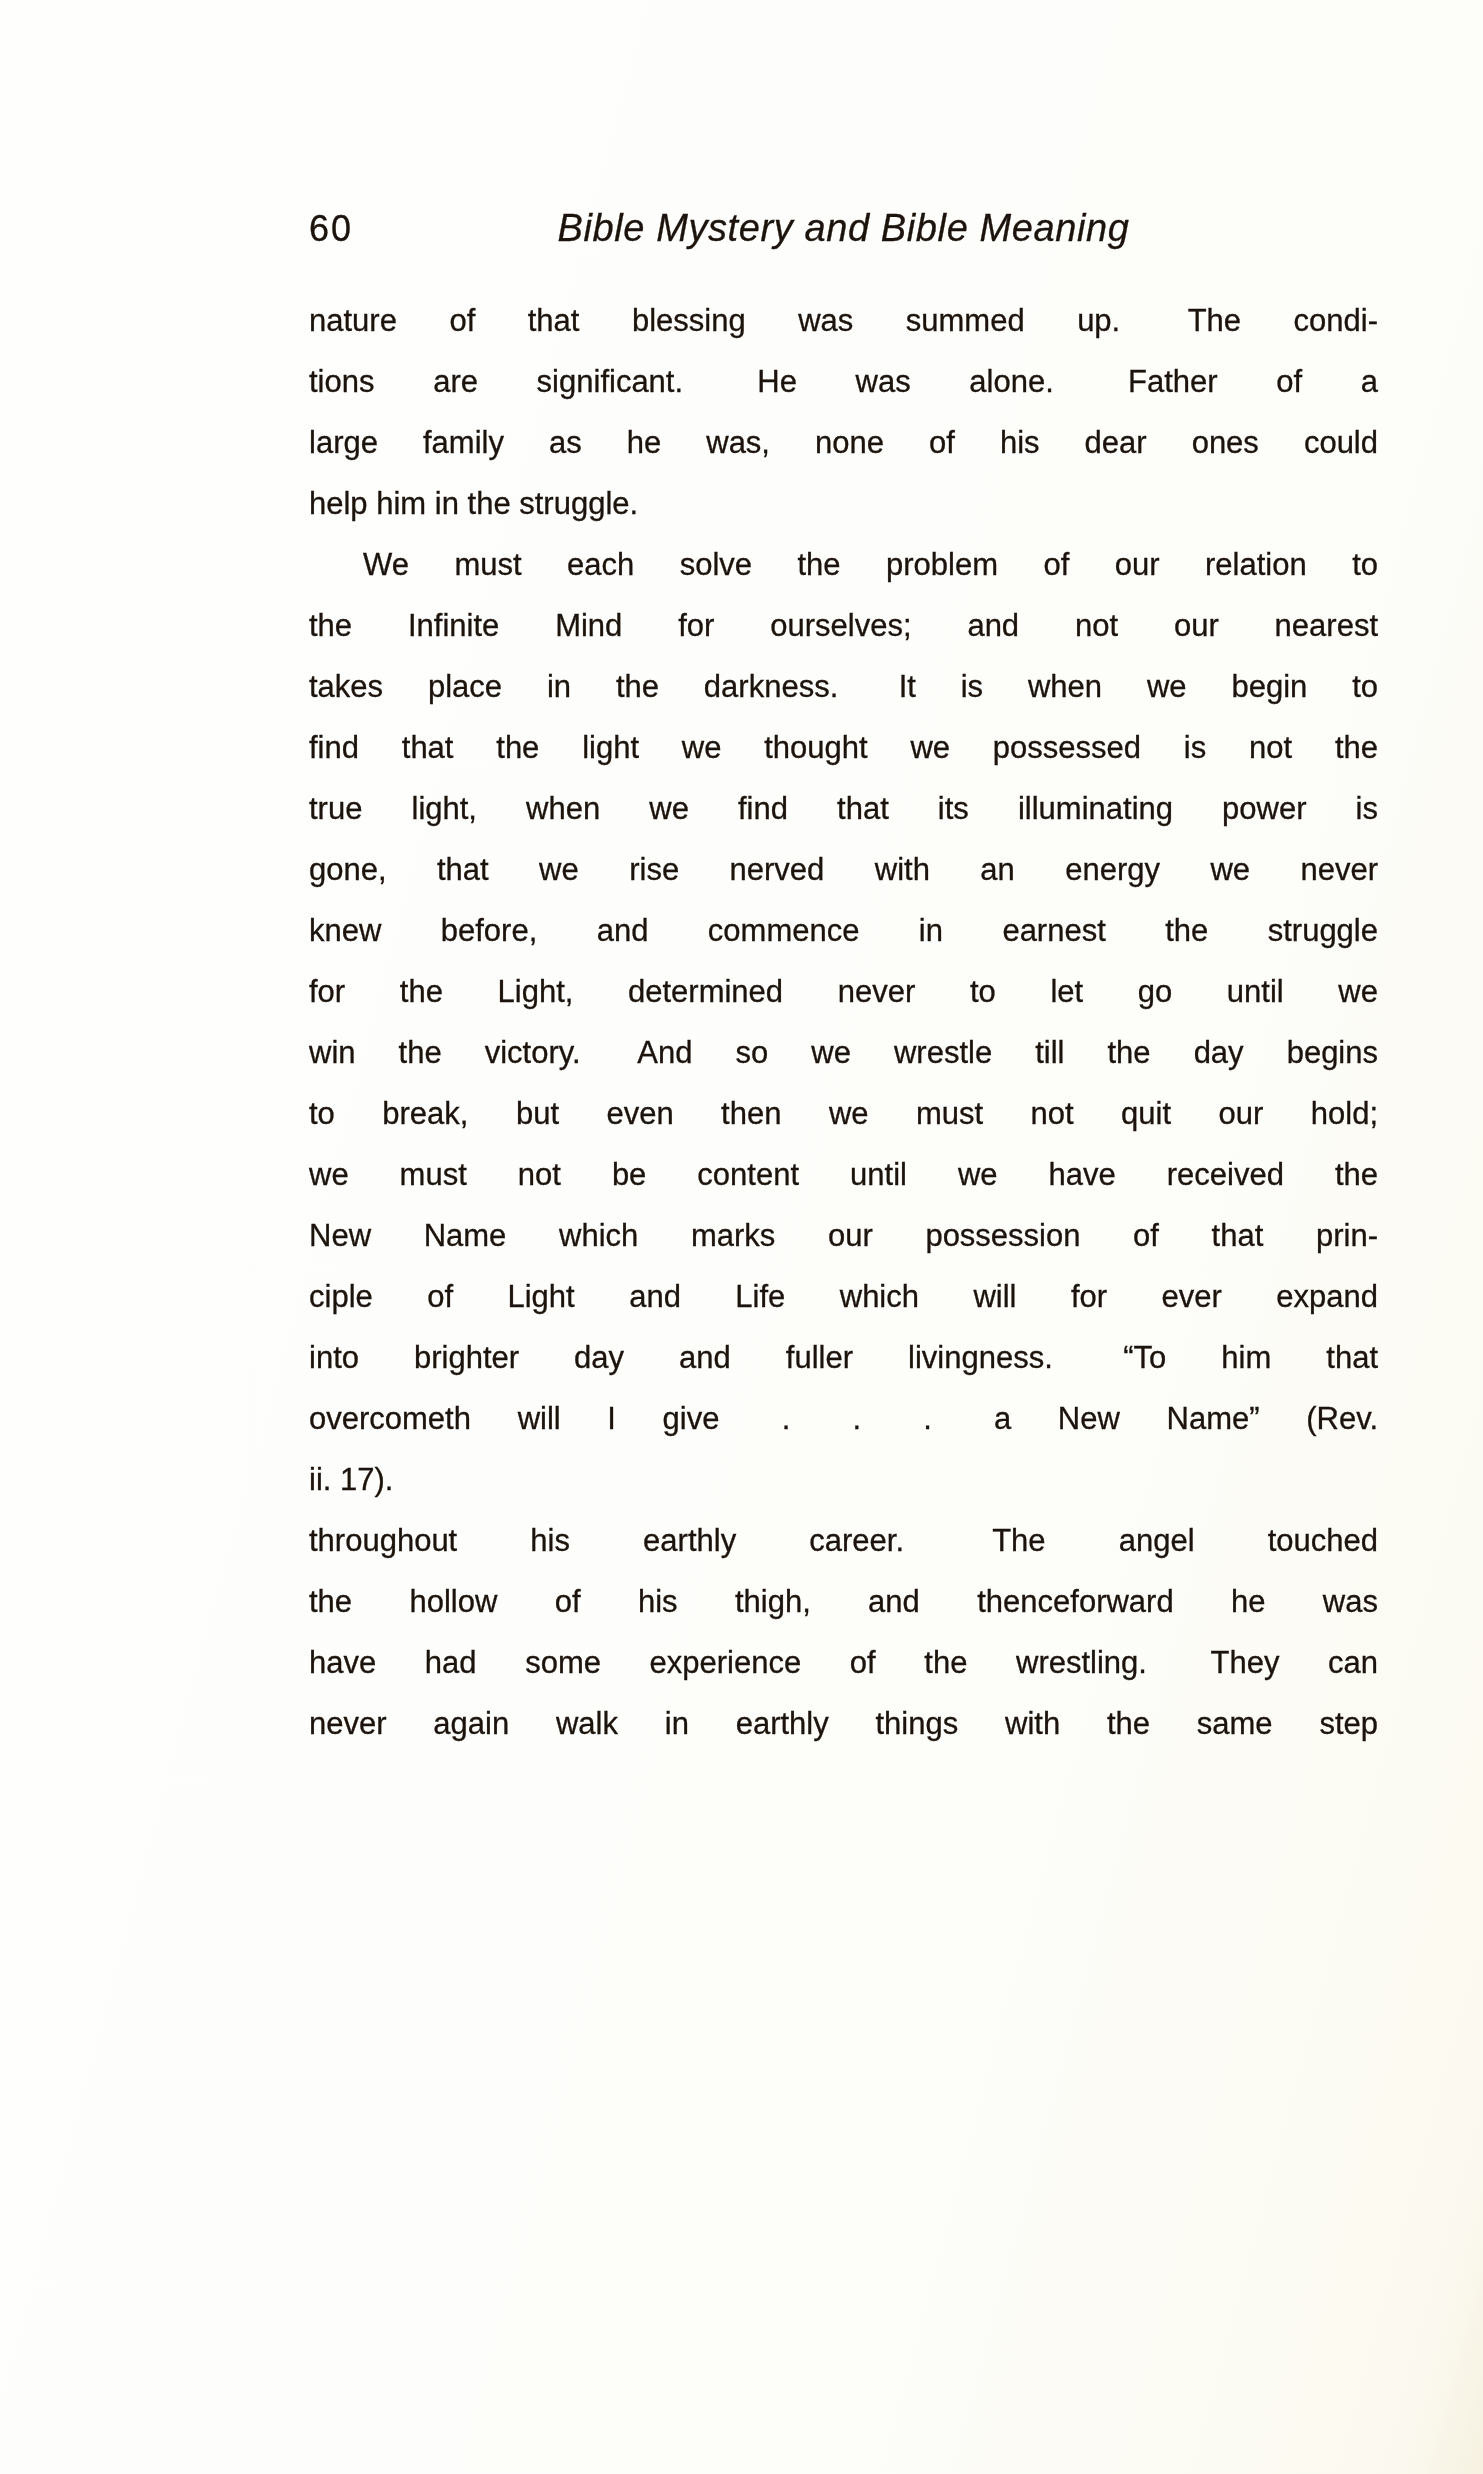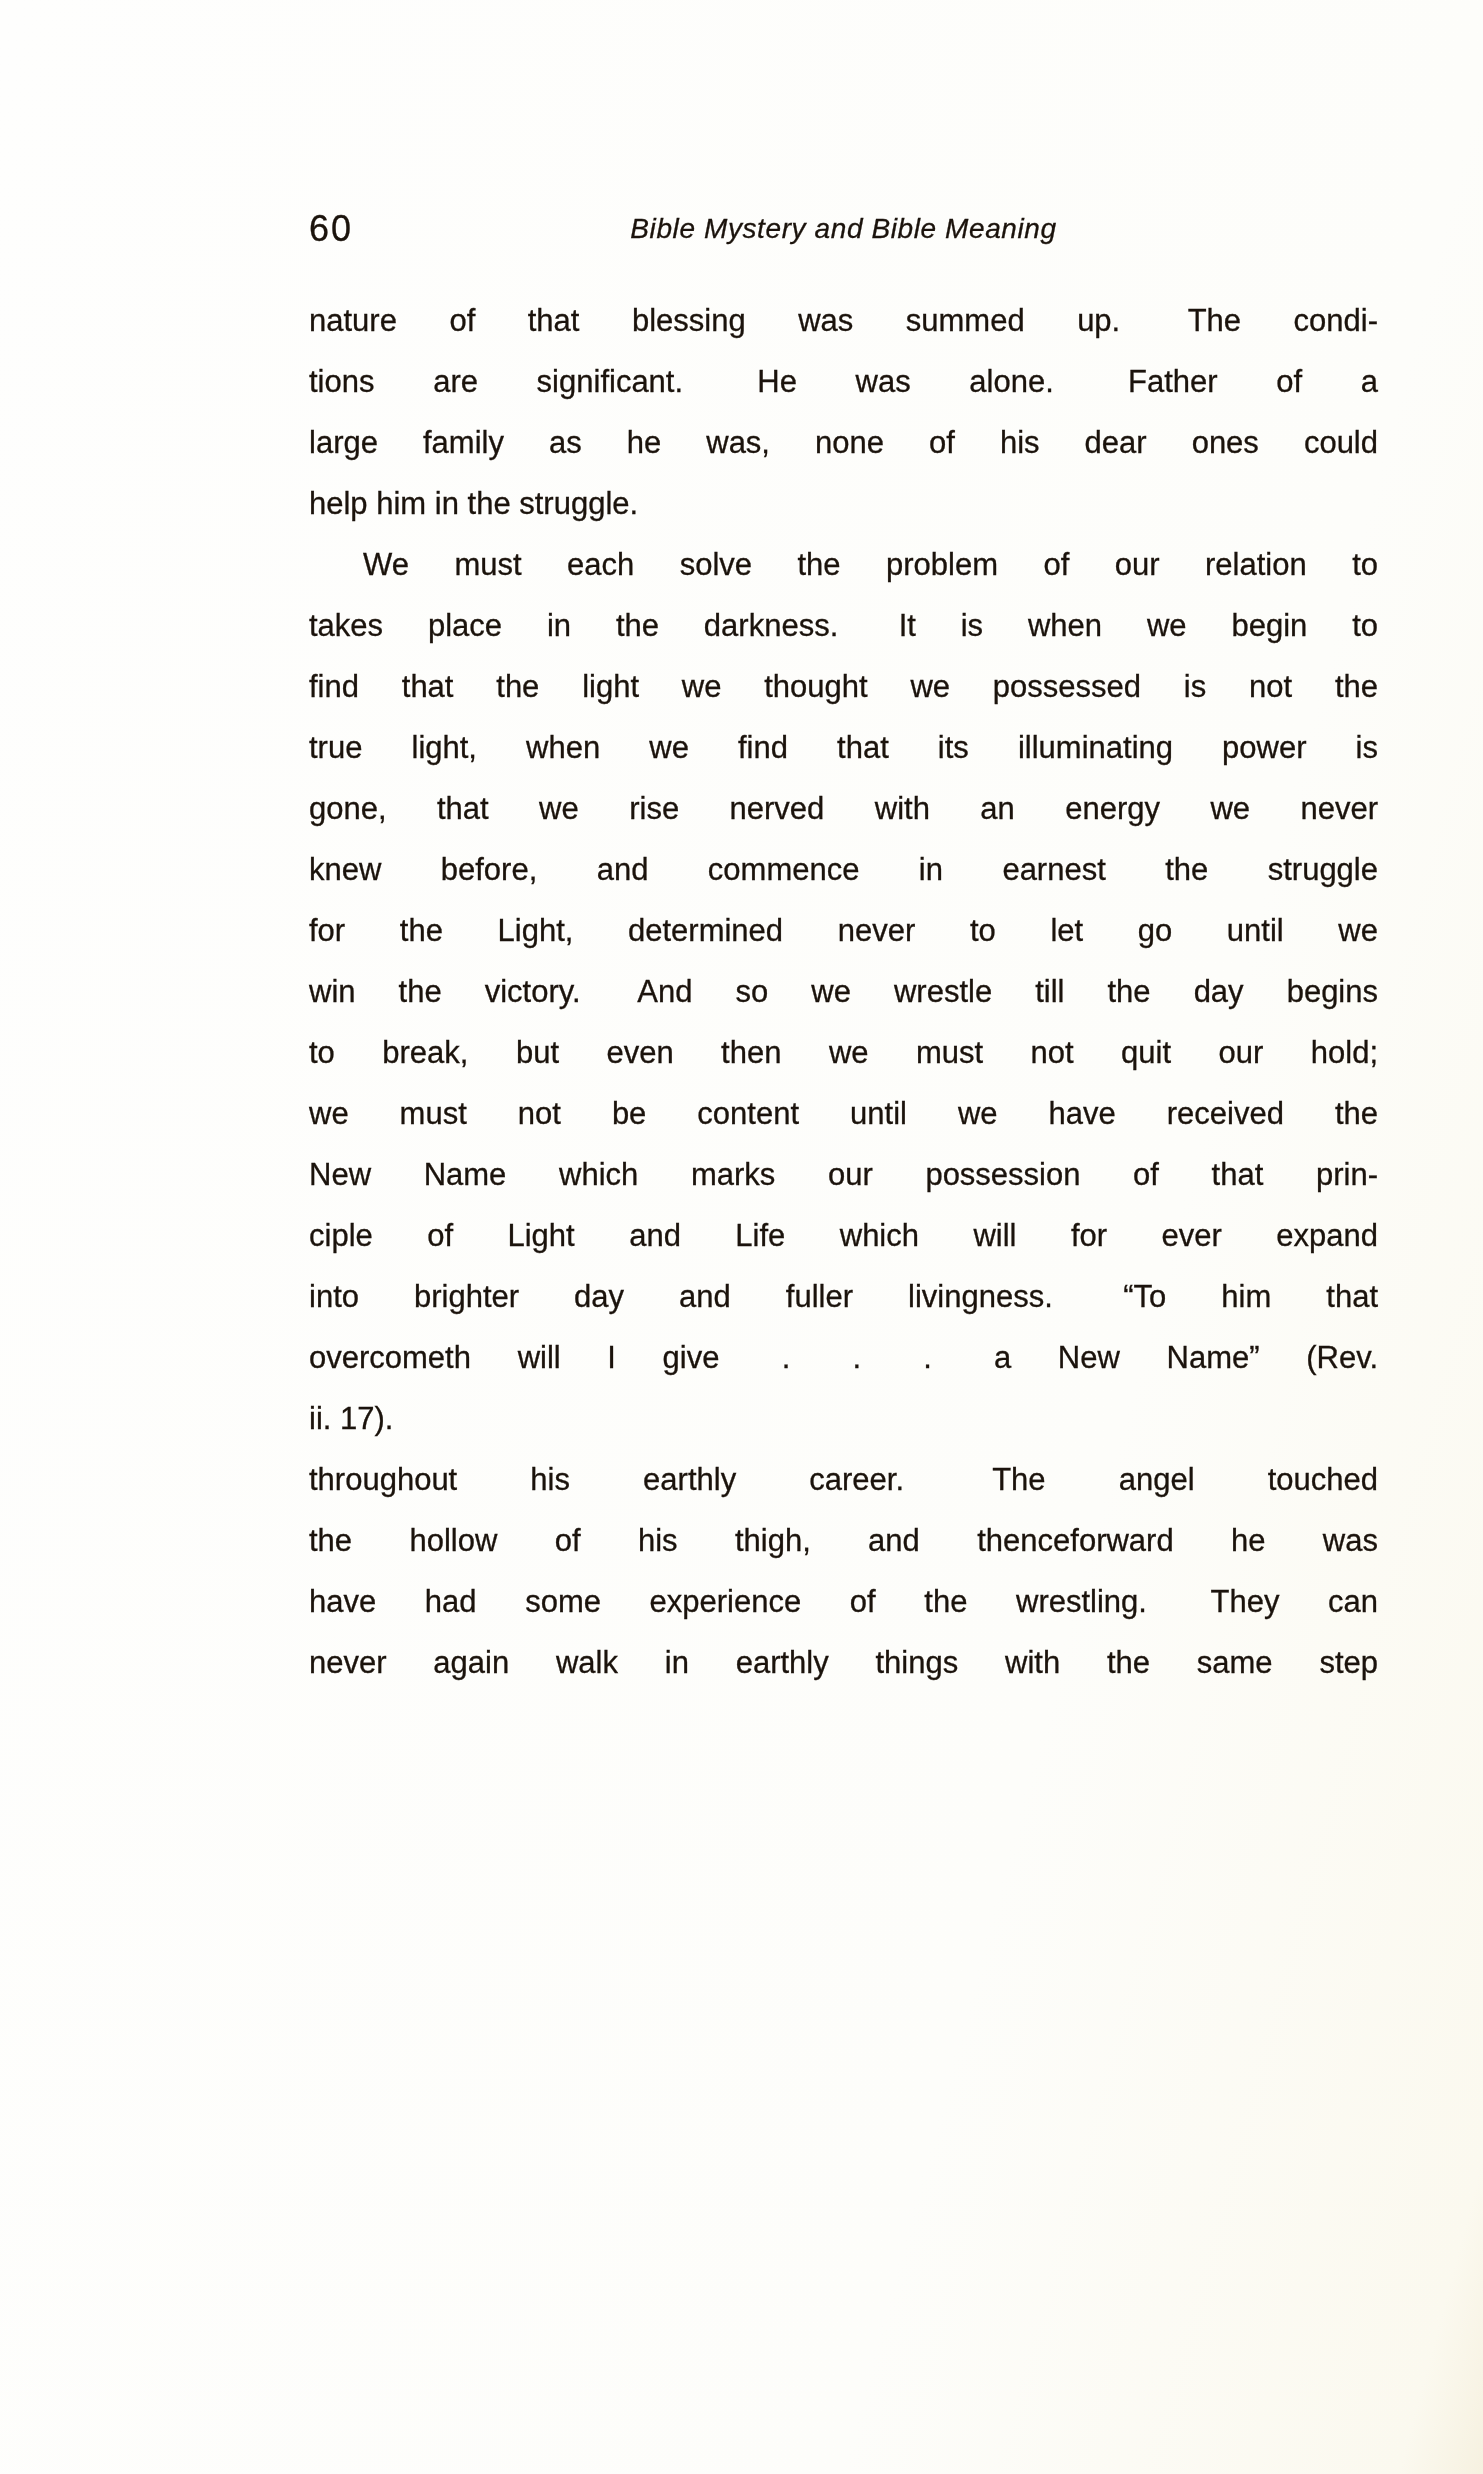--- a/index.html
+++ b/index.html
@@ -33,21 +33,21 @@
     font-size: 36px;
     letter-spacing: 1.9px;
   }
   .title {
     position: absolute;
     left: 0;
     right: 0;
     top: 0;
     text-align: center;
     font-style: italic;
-    font-size: 28px;
+    font-size: 38px;
     letter-spacing: 0.6px;
   }
   .body {
     position: absolute;
     top: 290px;
     left: 309px;
     width: 1069px;
     font-size: 31px;
     line-height: 61px;
     -webkit-text-stroke: 0.3px currentColor;
@@ -72,20 +72,21 @@
   <div class="header">
     <span class="pagenum">60</span>
     <span class="title">Bible Mystery and Bible Meaning</span>
   </div>
   <div class="body">
       <div class="line just">nature of that blessing was summed up.  The condi-</div>
       <div class="line just">tions are significant.  He was alone.  Father of a</div>
       <div class="line just">large family as he was, none of his dear ones could</div>
       <div class="line">help him in the struggle.</div>
       <div class="line indent just">We must each solve the problem of our relation to</div>
+      <div class="line just">the Infinite Mind for ourselves; and not our nearest</div>
       <div class="line just">takes place in the darkness.  It is when we begin to</div>
       <div class="line just">find that the light we thought we possessed is not the</div>
       <div class="line just">true light, when we find that its illuminating power is</div>
       <div class="line just">gone, that we rise nerved with an energy we never</div>
       <div class="line just">knew before, and commence in earnest the struggle</div>
       <div class="line just">for the Light, determined never to let go until we</div>
       <div class="line just">win the victory.  And so we wrestle till the day begins</div>
       <div class="line just">to break, but even then we must not quit our hold;</div>
       <div class="line just">we must not be content until we have received the</div>
       <div class="line just">New Name which marks our possession of that prin-</div>

